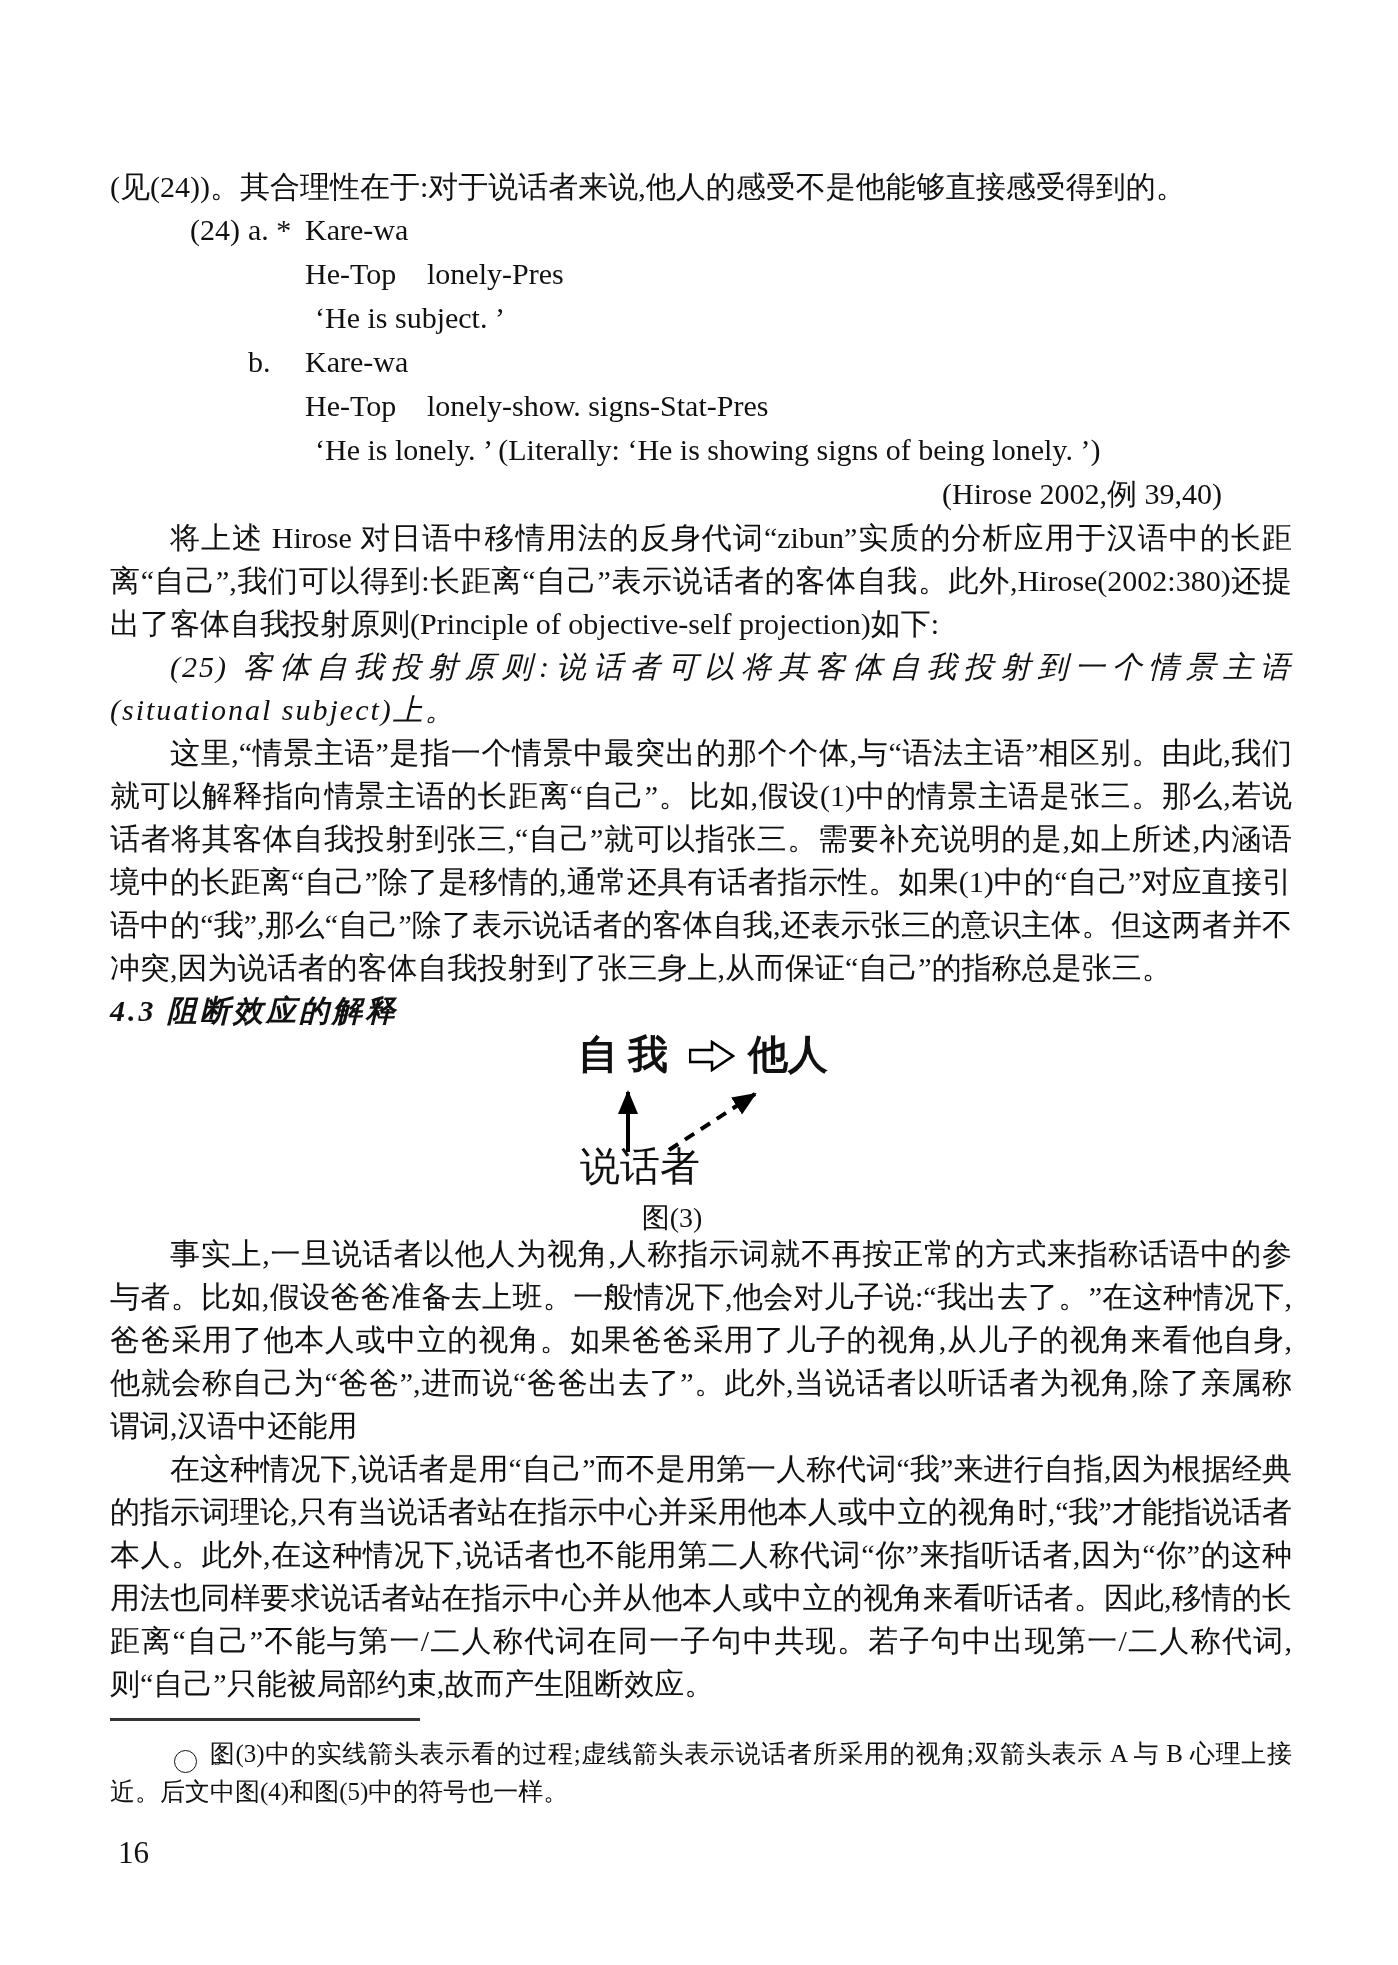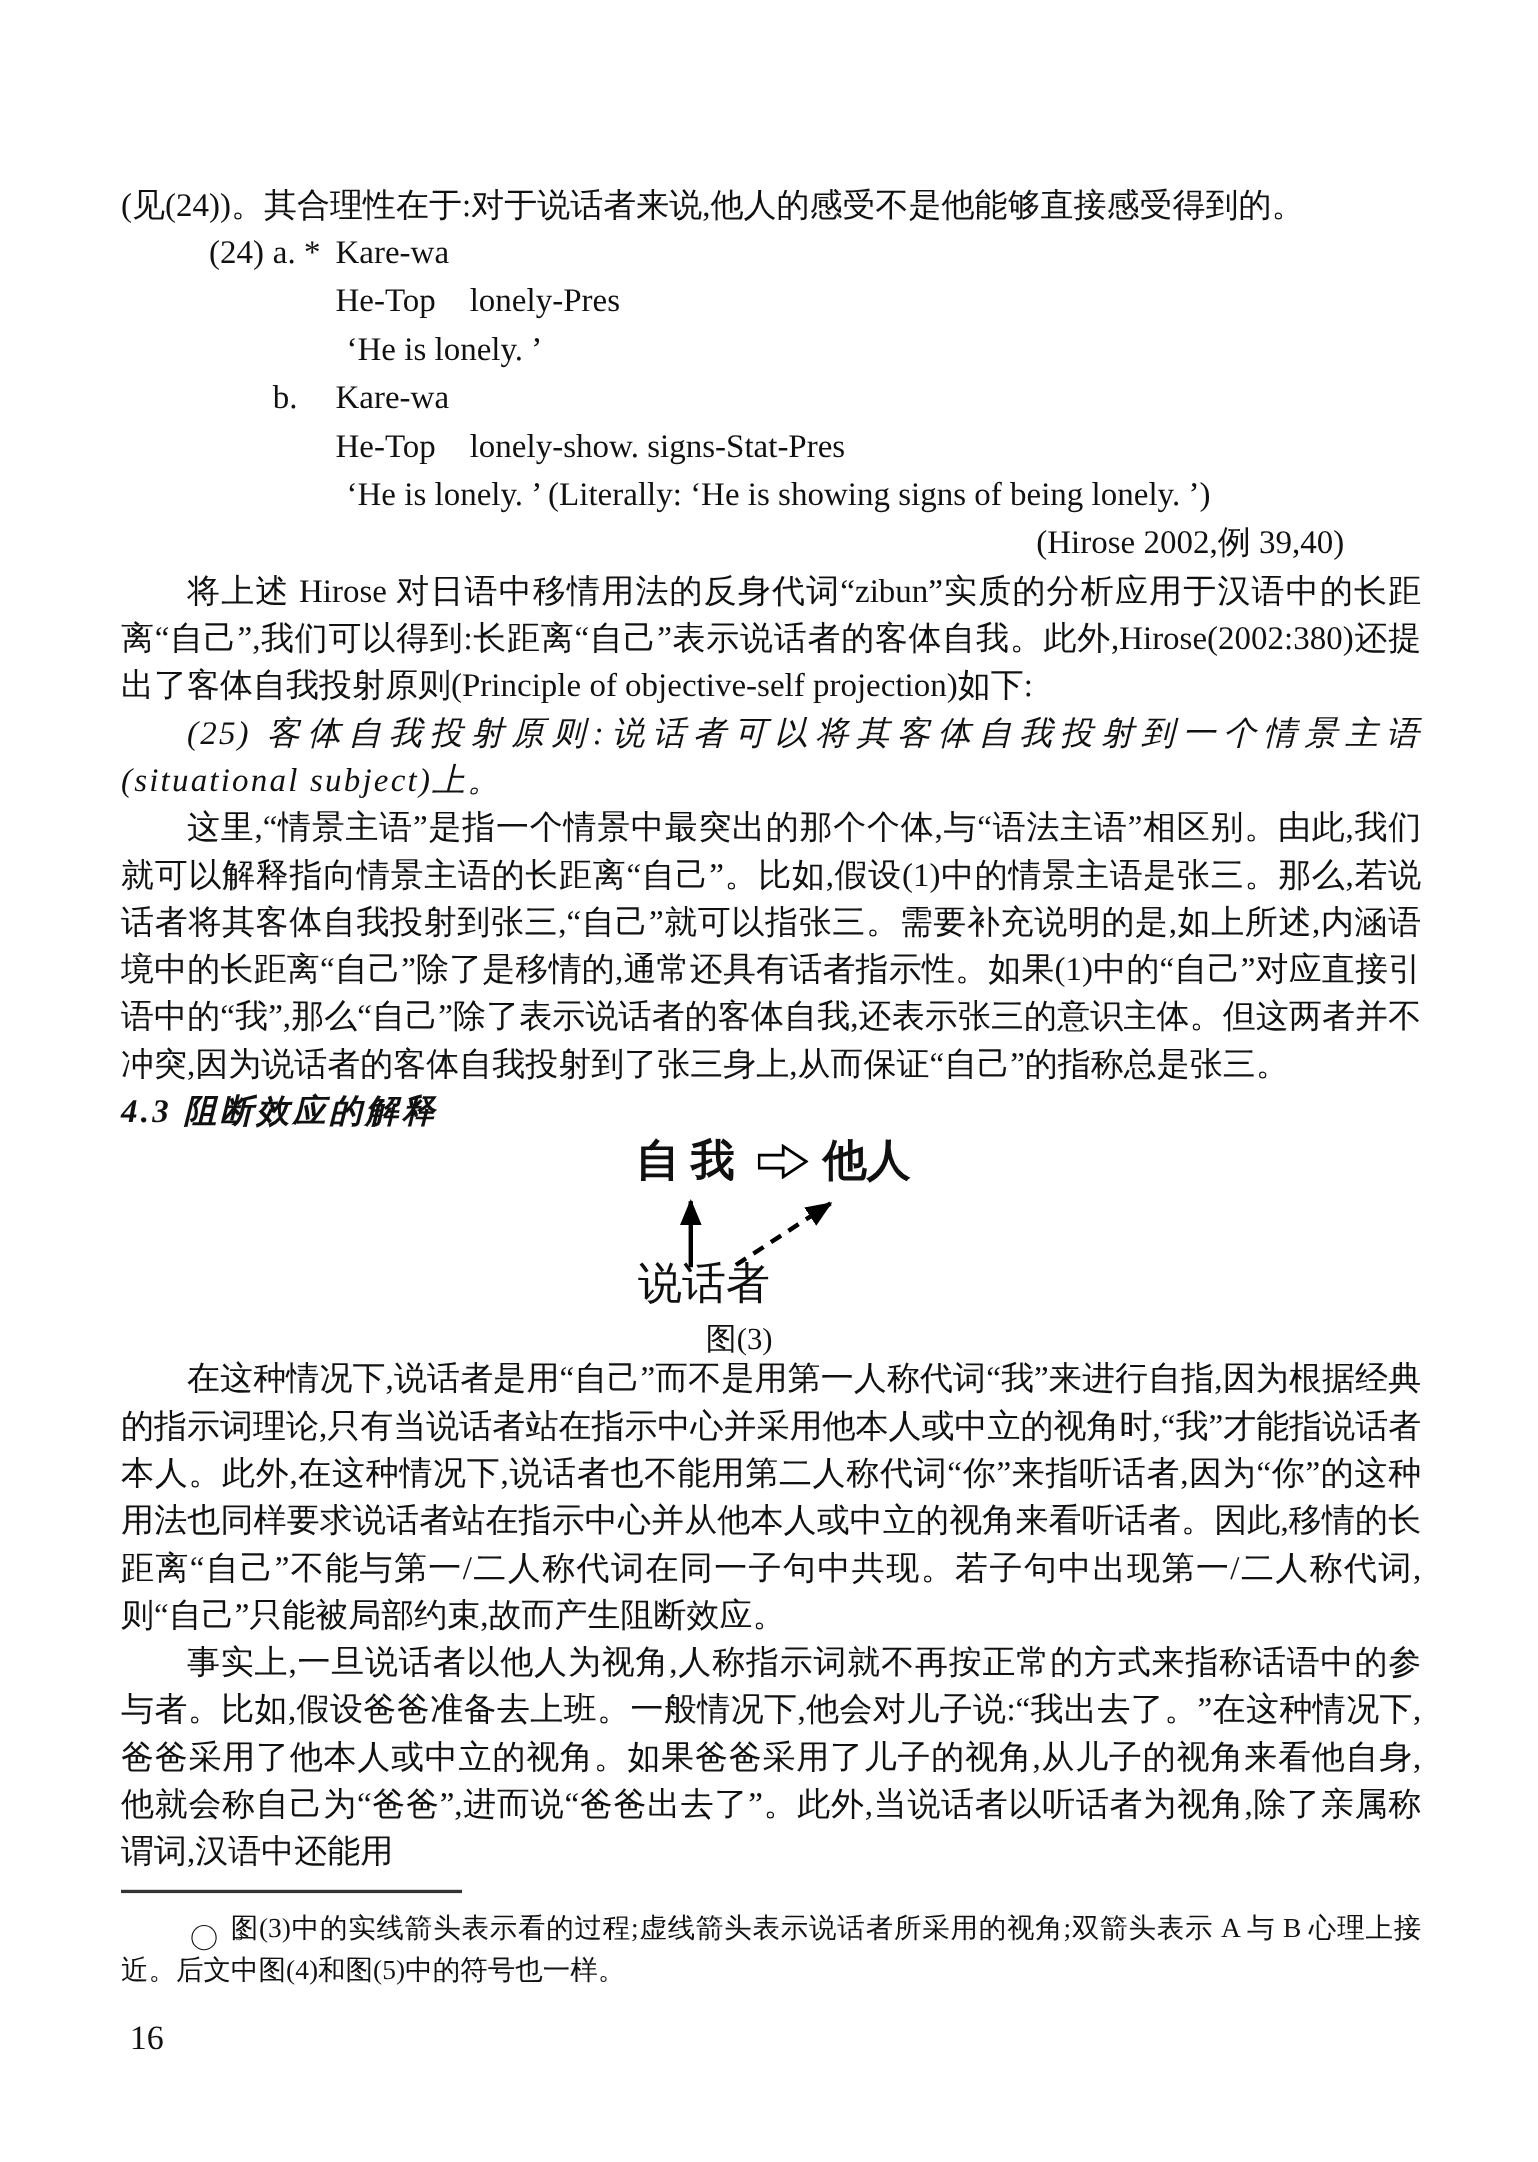--- a/index.html
+++ b/index.html
@@ -76,21 +76,21 @@
       <span class="ex-c1">(24)</span>
       <span class="ex-c2">a. *</span>
       <span class="ex-c3">Kare-wa</span>
     </div>
     <div class="ex-row">
       <span class="ex-c1"></span>
       <span class="ex-c2"></span>
       <span class="ex-c3">He-Top</span>
       <span class="ex-c4">lonely-Pres</span>
     </div>
-    <div class="ex-trans">‘He is lonely. ’</div>
+    <div class="ex-trans">‘He is subject. ’</div>
 
     <div class="ex-row">
       <span class="ex-c1"></span>
       <span class="ex-c2">b.</span>
       <span class="ex-c3">Kare-wa</span>
     </div>
     <div class="ex-row">
       <span class="ex-c1"></span>
       <span class="ex-c2"></span>
       <span class="ex-c3">He-Top</span>
@@ -123,23 +123,23 @@
           <polygon points="0,0 6,2.5 0,5" fill="#000"></polygon>
         </marker>
       </defs>
       <line x1="137" y1="120" x2="137" y2="60" stroke="#000" stroke-width="4" marker-end="url(#ah)"></line>
       <line x1="178" y1="118" x2="264" y2="62" stroke="#000" stroke-width="4" stroke-dasharray="11 8" marker-end="url(#ah)"></line>
     </svg>
     <span class="fig-speaker">说话者</span>
     <span class="fig-caption">图(3)</span>
   </div>
 
+  <p class="para indent">事实上,一旦说话者以他人为视角,人称指示词就不再按正常的方式来指称话语中的参与者。比如,假设爸爸准备去上班。一般情况下,他会对儿子说:“我出去了。”在这种情况下,爸爸采用了他本人或中立的视角。如果爸爸采用了儿子的视角,从儿子的视角来看他自身,他就会称自己为“爸爸”,进而说“爸爸出去了”。此外,当说话者以听话者为视角,除了亲属称谓词,汉语中还能用</p>
+
   <p class="para indent">在这种情况下,说话者是用“自己”而不是用第一人称代词“我”来进行自指,因为根据经典的指示词理论,只有当说话者站在指示中心并采用他本人或中立的视角时,“我”才能指说话者本人。此外,在这种情况下,说话者也不能用第二人称代词“你”来指听话者,因为“你”的这种用法也同样要求说话者站在指示中心并从他本人或中立的视角来看听话者。因此,移情的长距离“自己”不能与第一/二人称代词在同一子句中共现。若子句中出现第一/二人称代词,则“自己”只能被局部约束,故而产生阻断效应。</p>
-
-  <p class="para indent">事实上,一旦说话者以他人为视角,人称指示词就不再按正常的方式来指称话语中的参与者。比如,假设爸爸准备去上班。一般情况下,他会对儿子说:“我出去了。”在这种情况下,爸爸采用了他本人或中立的视角。如果爸爸采用了儿子的视角,从儿子的视角来看他自身,他就会称自己为“爸爸”,进而说“爸爸出去了”。此外,当说话者以听话者为视角,除了亲属称谓词,汉语中还能用</p>
 
   <div class="fn-rule"></div>
 
   <p class="footnote-para"><span class="circle">3</span><span>图(3)中的实线箭头表示看的过程;虚线箭头表示说话者所采用的视角;双箭头表示 A 与 B 心理上接近。后文中图(4)和图(5)中的符号也一样。</span></p>
 
   <div class="page-number">16</div>
 
 </div>
 
 </body></html>

